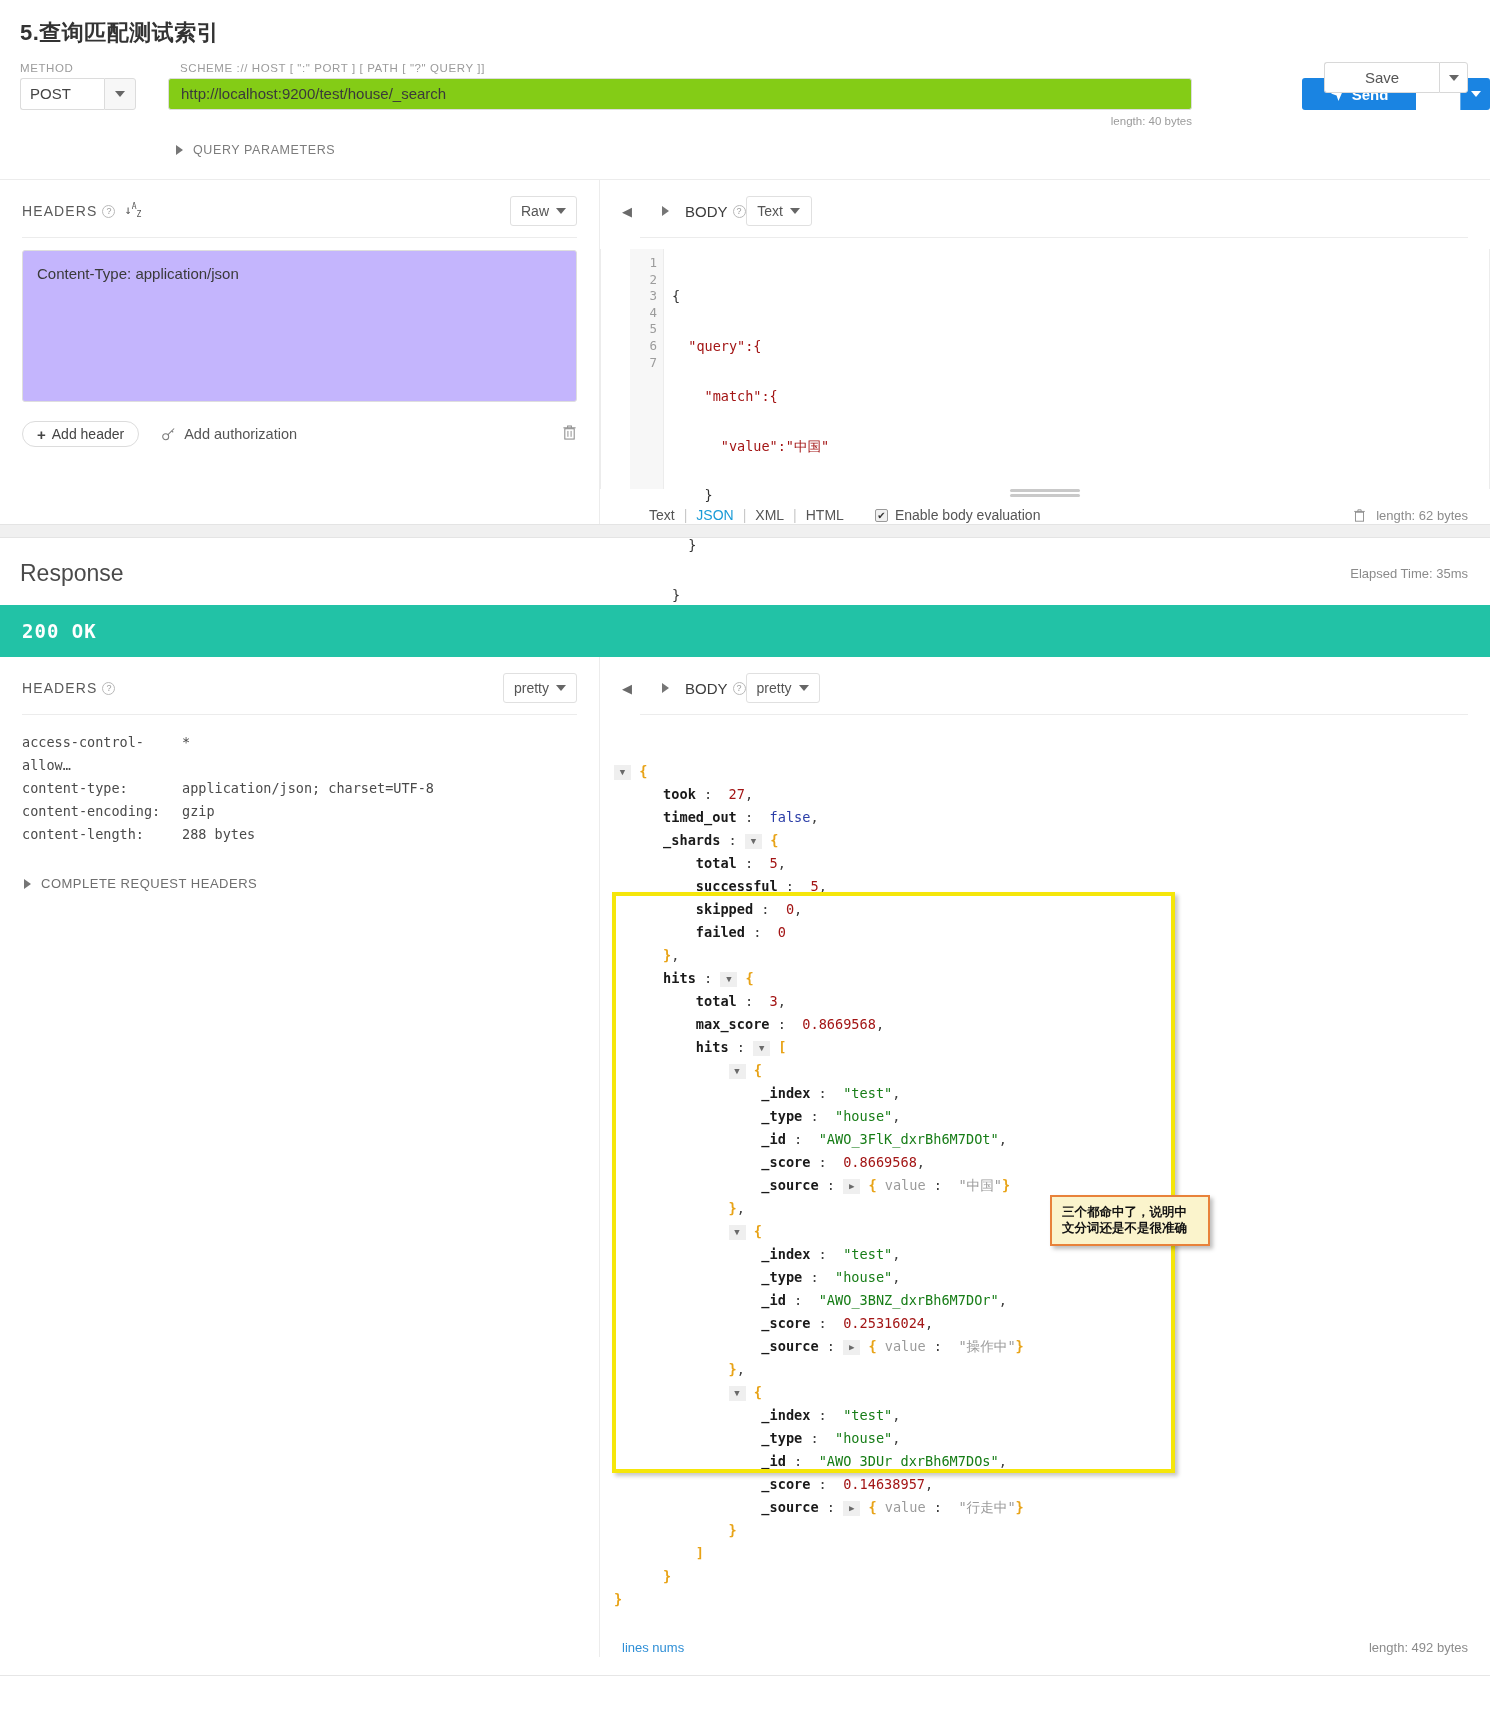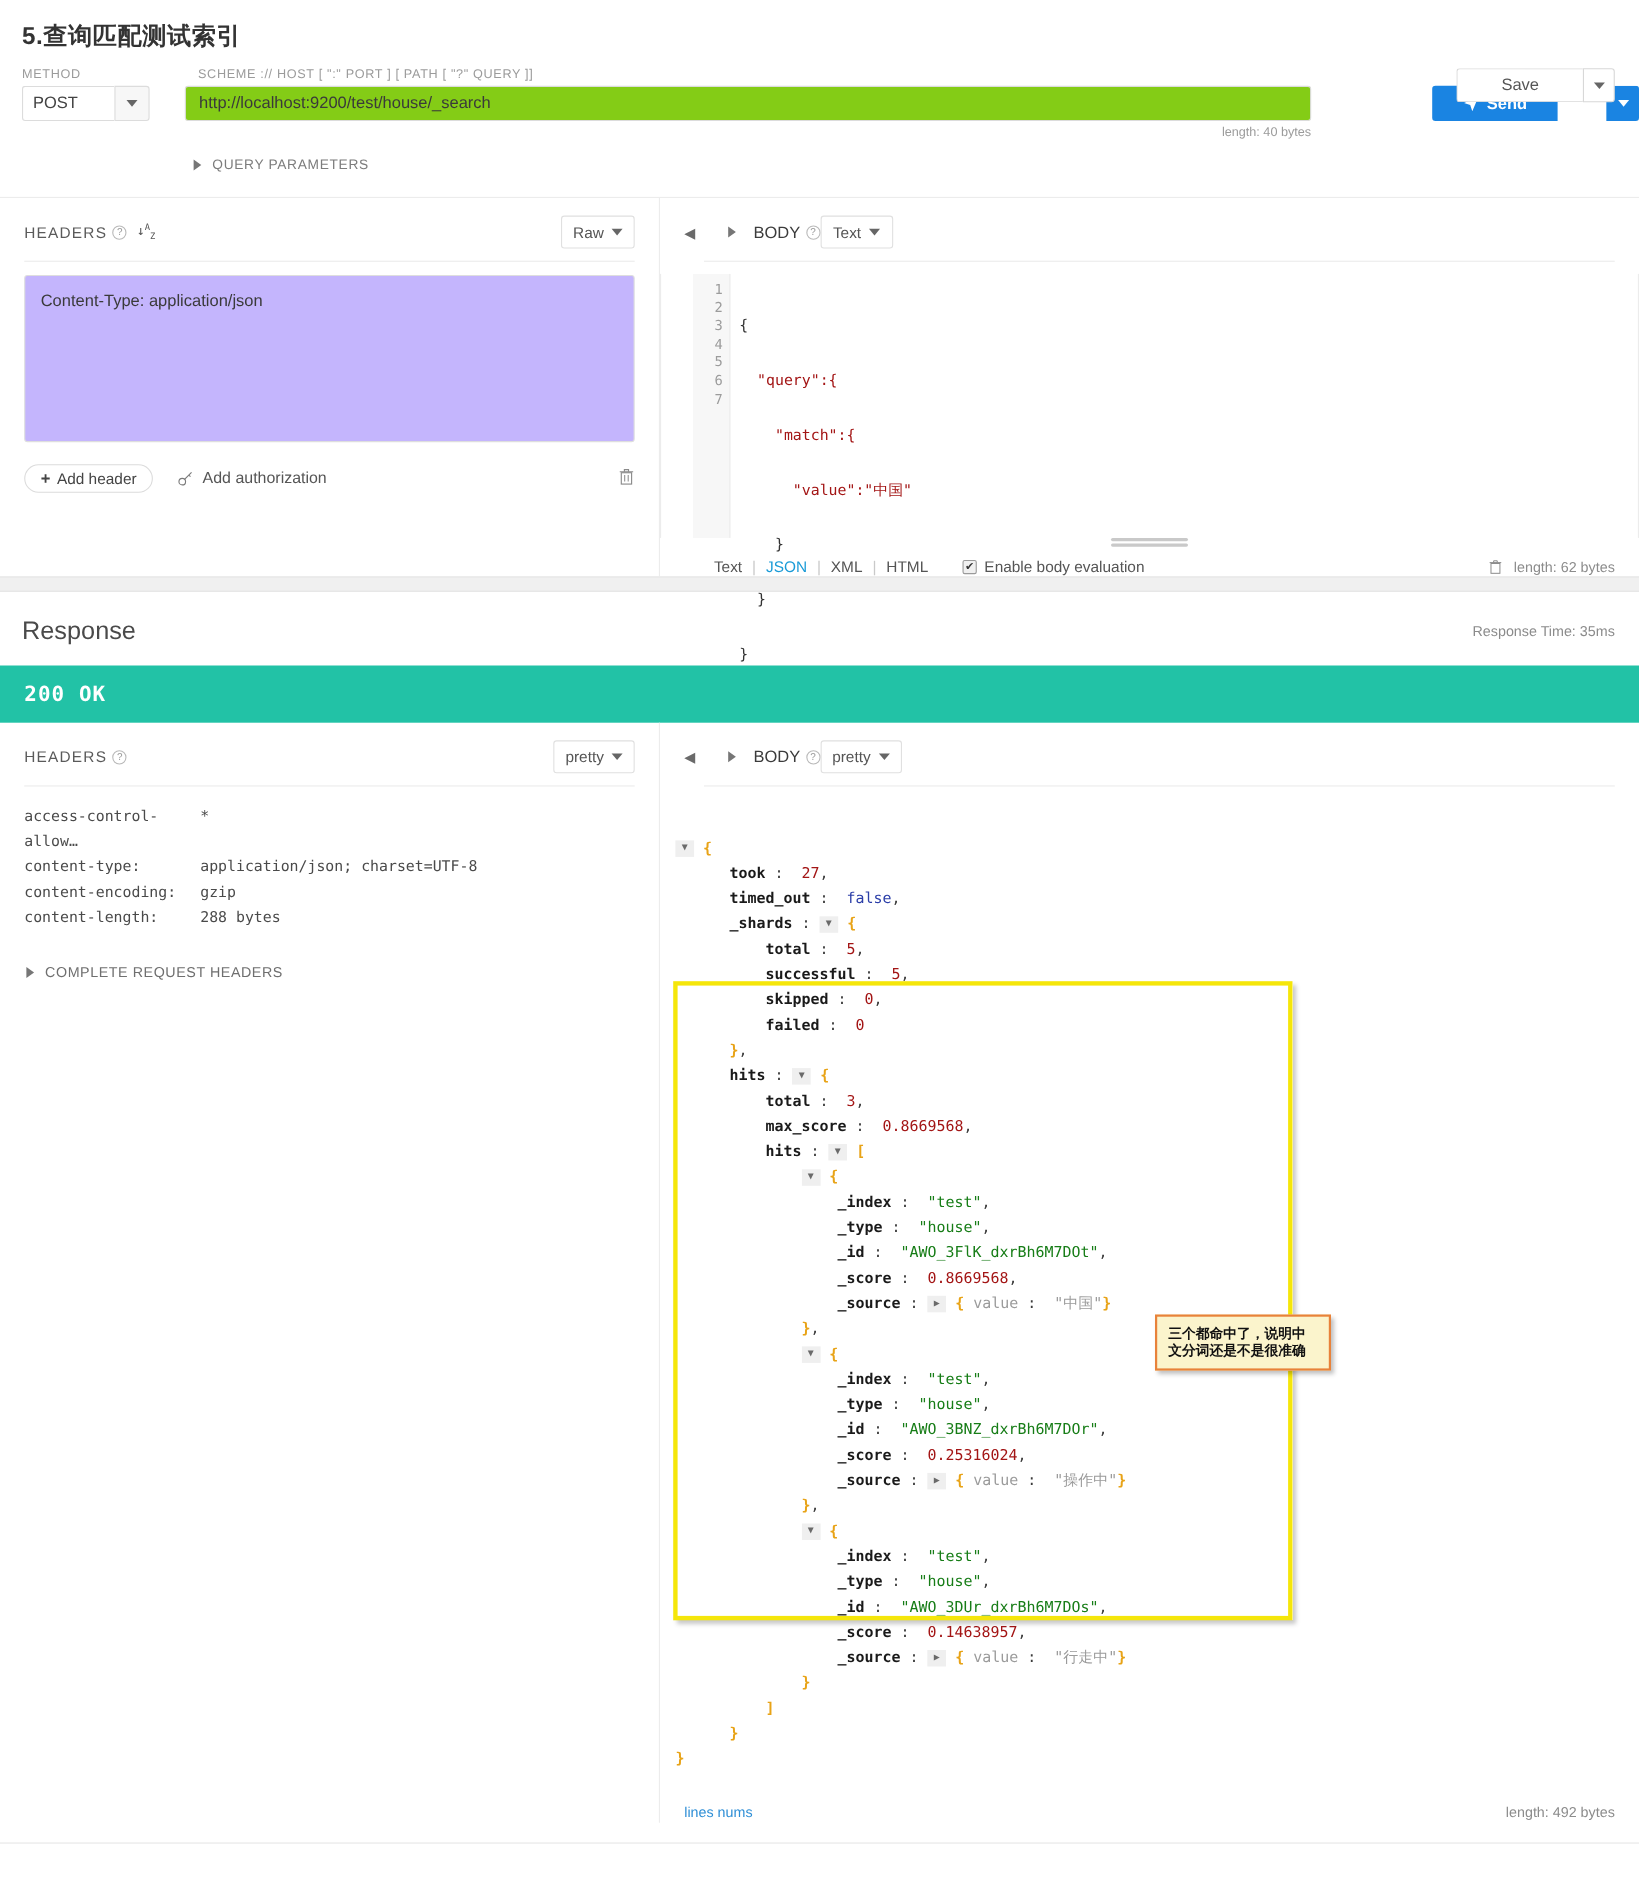--- a/index.html
+++ b/index.html
@@ -350,21 +350,21 @@
       </div>
     </div>
   </div>
 </div>
 
 <div class="divider-thick"></div>
 
 <div id="response">
   <div class="resp-head">
     <span class="resp-title">Response</span>
-    <span class="elapsed">Response Time: 35ms</span>
+    <span class="elapsed">Elapsed Time: 35ms</span>
   </div>
   <div class="status-bar">200  OK</div>
 
   <div class="resp-panes">
 
     <div class="rpane-left">
       <div class="pane-head">
         <span class="h">HEADERS</span>
         <span class="qmark">?</span>
         <span class="spacer"></span>

